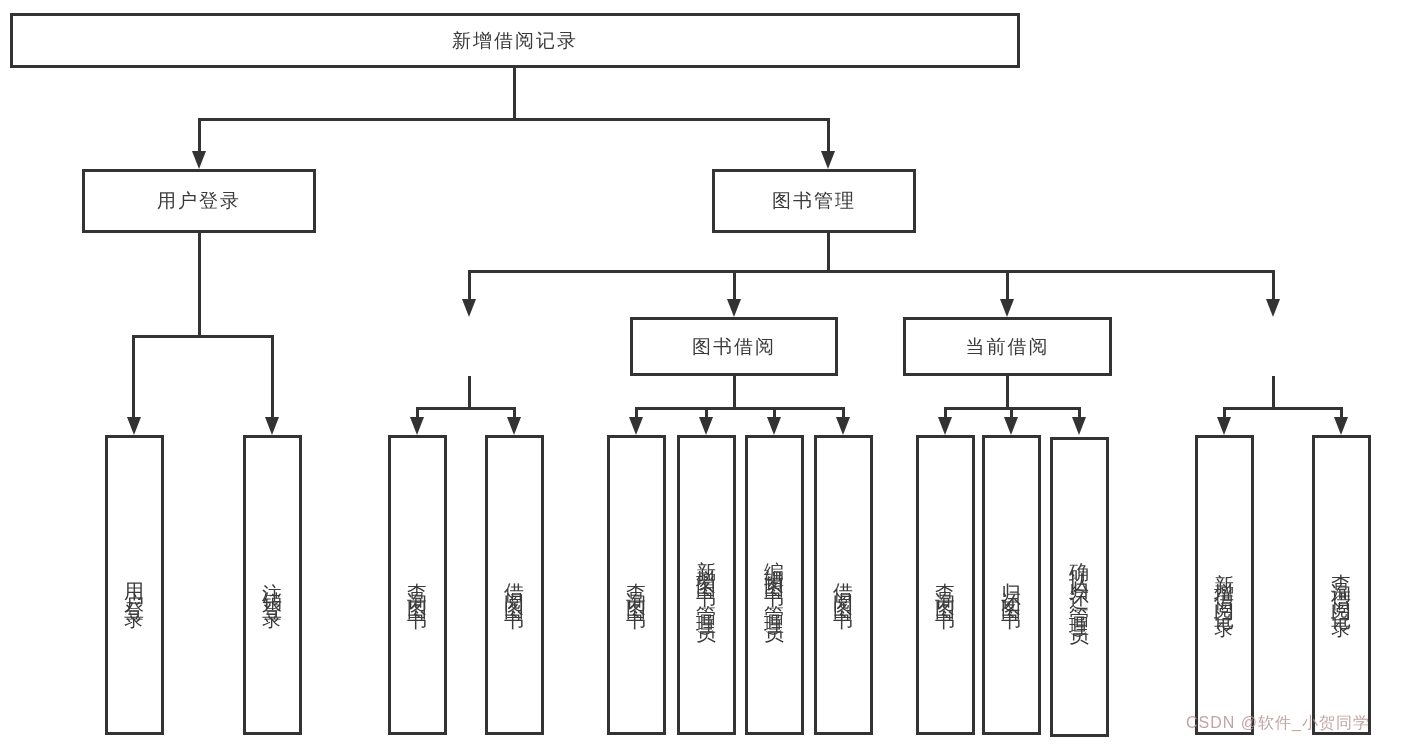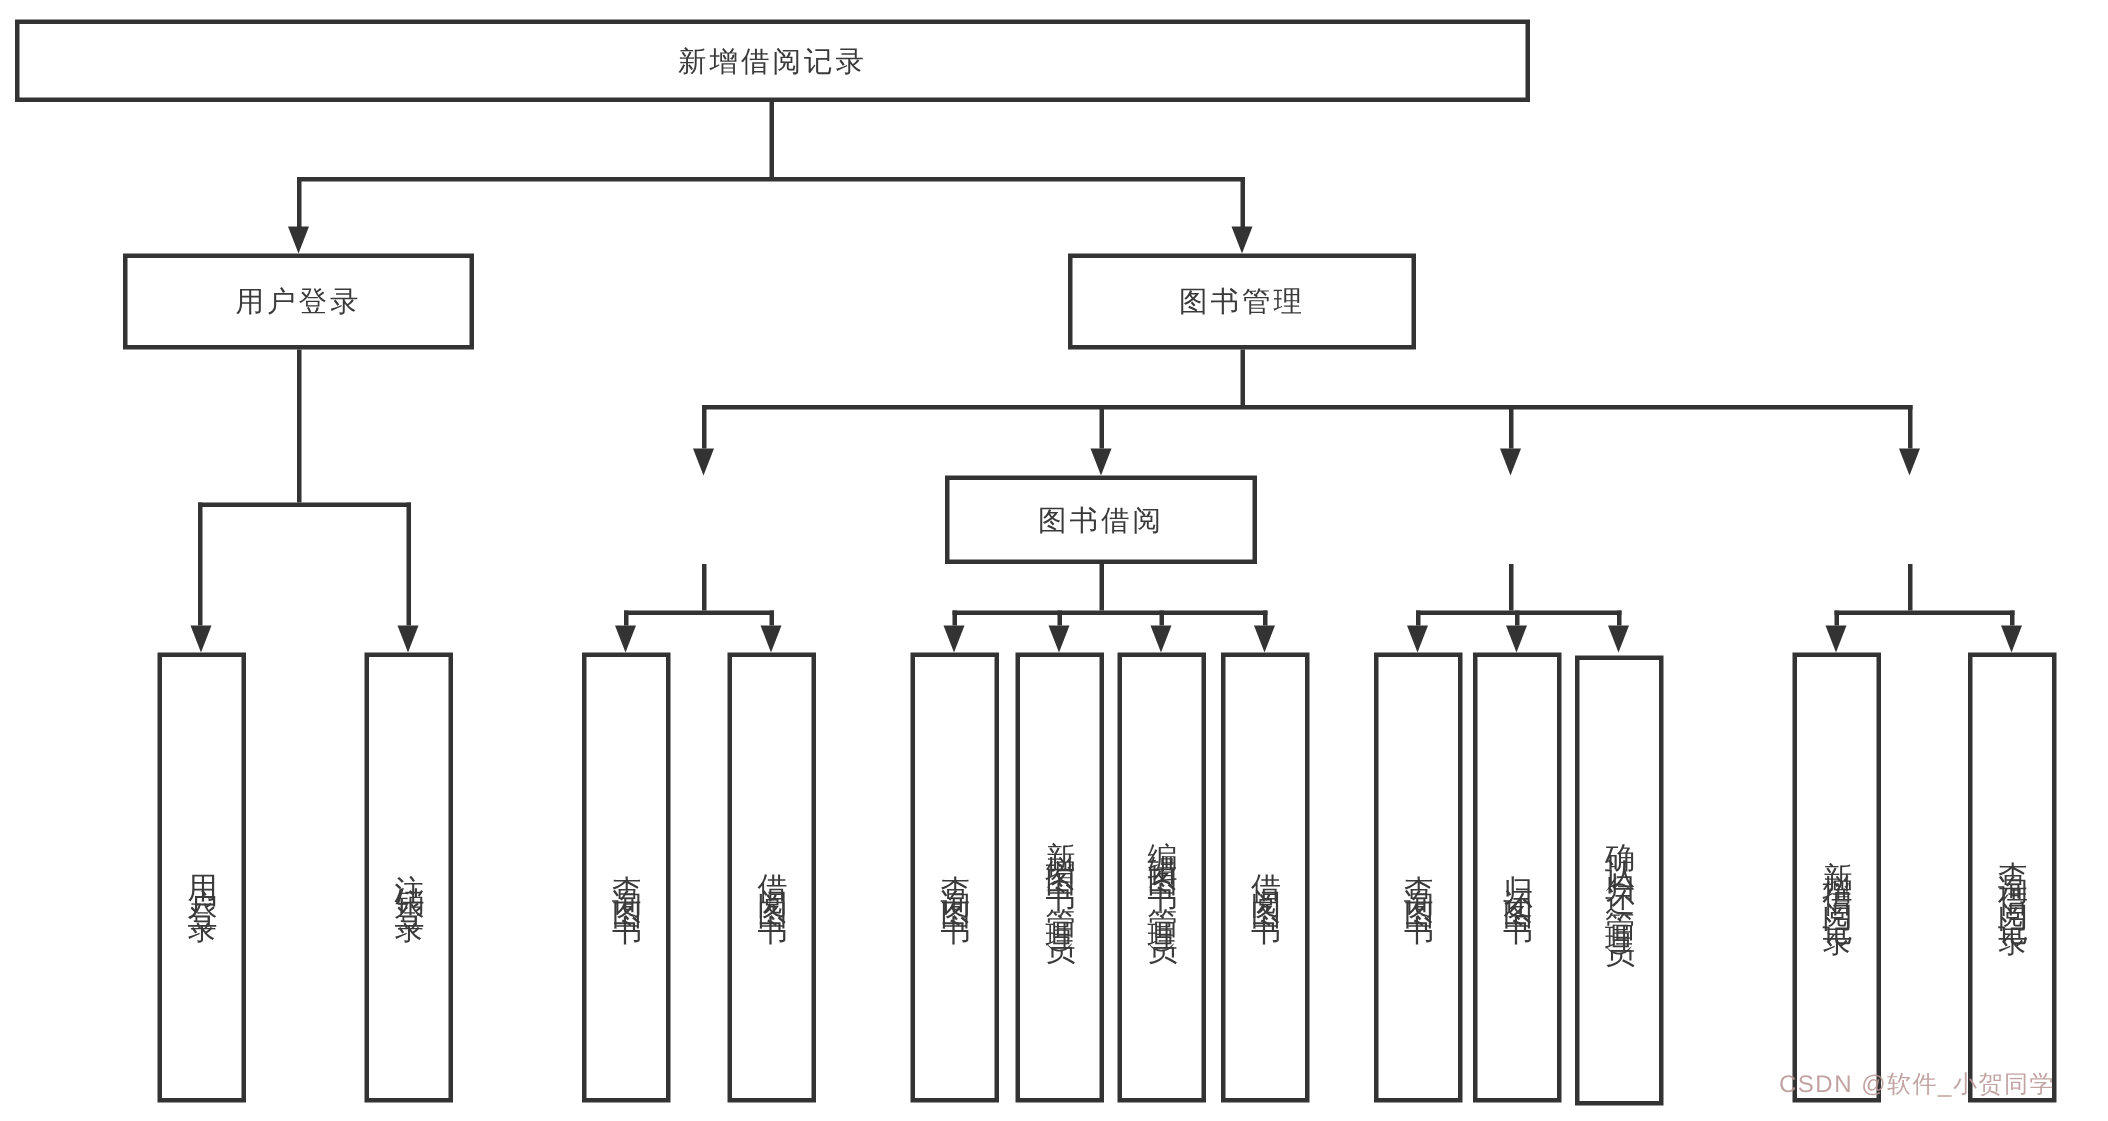--- a/index.html
+++ b/index.html
@@ -65,21 +65,21 @@
   <div class="vline" style="left:513px;top:68px;height:50px;"></div>
   <div class="hline" style="left:198px;top:118px;width:632px;"></div>
   <div class="vline" style="left:198px;top:118px;height:34px;"></div>
   <div class="arrow" style="left:192px;top:151px;"></div>
   <div class="vline" style="left:827px;top:118px;height:34px;"></div>
   <div class="arrow" style="left:821px;top:151px;"></div>
 
   <div class="box" style="left:82px;top:169px;width:234px;height:64px;">
     <span>用户登录</span>
   </div>
-  <div class="box" style="left:712px;top:169px;width:232px;height:64px;text-align:center;">
+  <div class="box" style="left:712px;top:169px;width:204px;height:64px;text-align:center;">
     <span>图书管理</span>
   </div>
 
   <div class="vline" style="left:198px;top:233px;height:102px;"></div>
   <div class="hline" style="left:132px;top:335px;width:142px;"></div>
   <div class="vline" style="left:132px;top:335px;height:82px;"></div>
   <div class="arrow" style="left:127px;top:417px;"></div>
   <div class="vline" style="left:271px;top:335px;height:82px;"></div>
   <div class="arrow" style="left:265px;top:417px;"></div>
 
@@ -89,20 +89,23 @@
   <div class="arrow" style="left:462px;top:299px;"></div>
   <div class="vline" style="left:733px;top:270px;height:29px;"></div>
   <div class="arrow" style="left:727px;top:299px;"></div>
   <div class="vline" style="left:1006px;top:270px;height:29px;"></div>
   <div class="arrow" style="left:1000px;top:299px;"></div>
   <div class="vline" style="left:1272px;top:270px;height:29px;"></div>
   <div class="arrow" style="left:1266px;top:299px;"></div>
 
   <div class="box" style="left:630px;top:317px;width:208px;height:59px;">
     <span>图书借阅</span>
+  </div>
+  <div class="box" style="left:903px;top:317px;width:209px;height:59px;">
+    <span>当前借阅</span>
   </div>
 
   <div class="vline" style="left:468px;top:376px;height:31px;"></div>
   <div class="hline" style="left:416px;top:407px;width:100px;"></div>
   <div class="vline" style="left:416px;top:407px;height:10px;"></div>
   <div class="arrow" style="left:410px;top:417px;"></div>
   <div class="vline" style="left:513px;top:407px;height:10px;"></div>
   <div class="arrow" style="left:507px;top:417px;"></div>
 
   <div class="vline" style="left:733px;top:376px;height:31px;"></div>

